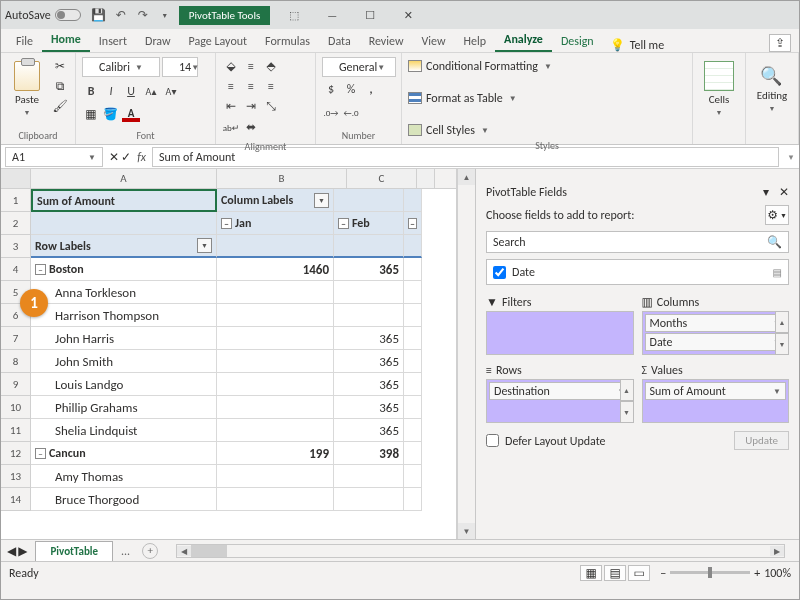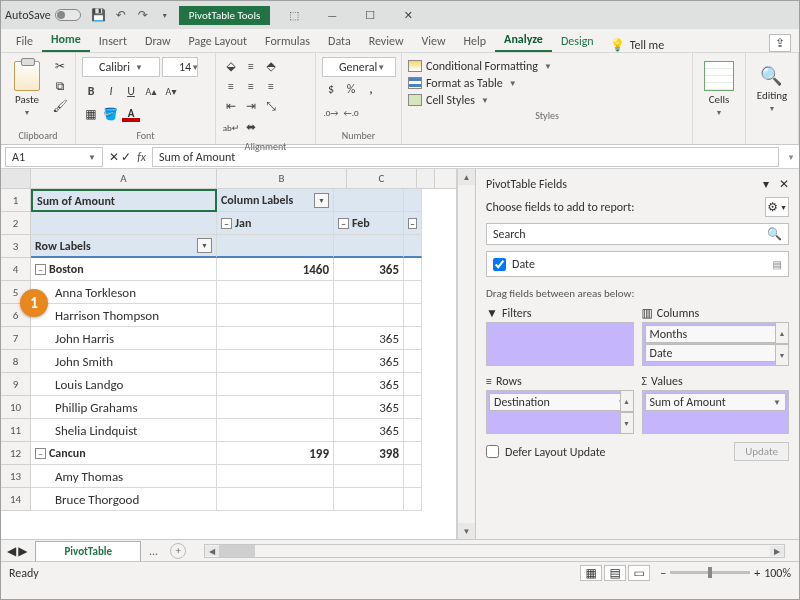--- a/index.html
+++ b/index.html
@@ -31,21 +31,21 @@
 .paste-ico::before{content:"";position:absolute;top:-4px;left:6px;width:12px;height:6px;border:1px solid #888;border-radius:2px;background:#ddd}
 .mini-col{display:flex;flex-direction:column;gap:2px;margin-left:2px}
 .mini-btn{width:18px;height:18px;display:flex;align-items:center;justify-content:center;border:1px solid transparent;font-size:11px;color:#555}
 .combo{height:20px;border:1px solid #c8c8c8;background:#fff;display:flex;align-items:center;padding:0 16px;font-size:11px;color:#333}
 .combo .arr{margin-left:auto;font-size:8px;color:#666}
 .font-row{display:flex;gap:2px;align-items:center;margin-bottom:2px}
 .fmtbtn{width:18px;height:18px;display:flex;align-items:center;justify-content:center;font-size:12px;color:#444}
 .fmtbtn.under{text-decoration:underline}
 .colorbar{width:18px;height:4px;margin-top:-2px}
 .align-grid{display:grid;grid-template-columns:repeat(3,18px);gap:2px}
-.styles-body{display:flex;flex-direction:column;gap:3px;padding-top:2px}
+.styles-body{display:flex;flex-direction:column;gap:18px;padding-top:2px}
 .style-item{display:flex;align-items:center;gap:4px;font-size:11px;color:#333}
 .style-ico{width:14px;height:12px;border:1px solid #888;background:#fff}
 .cells-ico{width:30px;height:30px;border:1px solid #6fa56f;background:repeating-linear-gradient(#fff,#fff 6px,#e3efe3 6px,#e3efe3 7px)}
 .namebox-row{height:24px;background:#fff;display:flex;align-items:center;border-bottom:1px solid #d0d0d0}
 .namebox{width:98px;height:20px;border:1px solid #c8c8c8;margin-left:4px;display:flex;align-items:center;padding:0 6px;font-size:11px}
 .fx-btns{display:flex;gap:2px;margin:0 6px;color:#888}
 .fx-lbl{font-style:italic;font-size:12px;margin-right:6px;color:#555}
 .fbar{flex:1;height:20px;border:1px solid #c8c8c8;background:#fff;display:flex;align-items:center;padding:0 6px;font-size:12px;margin-right:4px}
 .fbar-exp{width:16px;text-align:center;color:#888;font-size:9px}
 .workarea{display:flex;height:370px;background:#fff;position:relative}
@@ -63,21 +63,21 @@
 .pvhdr2{background:#dce6f1;font-weight:600;border-bottom:2px solid #4f81bd}
 .selcell{border:2px solid #217346!important;position:relative;z-index:2}
 .dropbtn{width:15px;height:15px;border:1px solid #888;background:#f8f8f8;display:inline-flex;align-items:center;justify-content:center;font-size:7px;color:#555;margin-left:auto}
 .expbtn{width:11px;height:11px;border:1px solid #888;display:inline-flex;align-items:center;justify-content:center;font-size:9px;line-height:1;margin-right:3px;background:#fff;color:#555}
 .bold{font-weight:700}
 .rt{justify-content:flex-end}
 .indent1{padding-left:24px}
 .annot{position:absolute;left:19px;top:120px;width:28px;height:28px;border-radius:50%;background:#e8871e;color:#fff;font-weight:700;font-size:15px;display:flex;align-items:center;justify-content:center;box-shadow:0 1px 3px rgba(0,0,0,.3);z-index:5}
 .vscroll{width:18px;border-left:1px solid #d0d0d0;background:#f3f2f1;position:relative}
 .vscroll .arr{height:16px;display:flex;align-items:center;justify-content:center;font-size:8px;color:#666;background:#e8e8e8}
-.field-pane{flex:1;background:#f3f2f1;display:flex;flex-direction:column;padding:8px 10px;border-left:1px solid #c8c8c8}
+.field-pane{flex:1;background:#f3f2f1;display:flex;flex-direction:column;padding:16px 10px;border-left:1px solid #c8c8c8}
 .fp-title{font-size:17px;color:#217346;font-weight:400;margin-bottom:6px;display:flex;align-items:center}
 .fp-close{margin-left:auto;color:#666;font-size:13px;display:flex;gap:10px}
 .fp-sub{font-size:11px;color:#555;margin-bottom:6px;display:flex;align-items:center}
 .fp-gear{margin-left:auto;width:24px;height:20px;border:1px solid #c0c0c0;background:#fdfdfd;display:flex;align-items:center;justify-content:center;font-size:10px}
 .fp-search{height:22px;border:1px solid #c0c0c0;background:#fff;display:flex;align-items:center;padding:0 6px;color:#888;font-size:11px;margin-bottom:6px}
 .fp-search .mag{margin-left:auto;color:#666}
 .fp-list{border:1px solid #c0c0c0;background:#fff;height:26px;display:flex;align-items:center;padding:0 6px;font-size:11px;margin-bottom:10px}
 .fp-list input{margin-right:6px}
 .fp-list .ico{margin-left:auto;font-size:10px;color:#888}
 .fp-drag{font-size:11px;color:#555;margin-bottom:6px}
@@ -85,21 +85,21 @@
 .fp-area-h{font-size:11px;color:#555;display:flex;align-items:center;gap:4px;margin-bottom:2px}
 .fp-box{border:1px solid #c0c0c0;background:#c4b5fd;min-height:44px;padding:2px;display:flex;flex-direction:column;gap:1px;position:relative}
 .fp-item{height:18px;border:1px solid #bcbcbc;background:#f8f8f8;display:flex;align-items:center;padding:0 4px;font-size:11px}
 .fp-item .arr{margin-left:auto;font-size:8px;color:#666}
 .fp-spin{position:absolute;right:-1px;top:-1px;bottom:-1px;width:14px;display:flex;flex-direction:column}
 .fp-spin div{flex:1;border:1px solid #bcbcbc;background:#f3f2f1;display:flex;align-items:center;justify-content:center;font-size:7px;color:#666}
 .fp-defer{display:flex;align-items:center;gap:6px;margin-top:8px;font-size:11px;color:#555}
 .fp-update{margin-left:auto;padding:2px 10px;border:1px solid #c8c8c8;background:#f0f0f0;color:#999;font-size:11px}
 .sheet-tabs{height:22px;background:#f3f2f1;display:flex;align-items:center;border-top:1px solid #c8c8c8;padding:0 6px}
 .st-nav{display:flex;gap:2px;color:#888;font-size:9px;margin-right:8px}
-.st-tab{padding:3px 28px;background:#fff;border:1px solid #aeaeae;border-bottom:none;font-size:11px;font-weight:600;color:#217346}
+.st-tab{padding:3px 14px;background:#fff;border:1px solid #aeaeae;border-bottom:none;font-size:11px;font-weight:600;color:#217346}
 .st-more{padding:0 8px;color:#666}
 .st-add{width:16px;height:16px;border:1px solid #bcbcbc;border-radius:8px;display:flex;align-items:center;justify-content:center;font-size:11px;color:#666;margin-left:4px}
 .hscroll{flex:1;margin:0 8px;height:14px;border:1px solid #c8c8c8;background:#f3f2f1;display:flex;align-items:center;position:relative}
 .hscroll .ha{width:14px;text-align:center;font-size:8px;color:#666;background:#e8e8e8}
 .hscroll .thumb{position:absolute;left:14px;width:36px;top:0;bottom:0;background:#cfcfcf}
 .status{height:22px;background:#f3f2f1;border-top:1px solid #c8c8c8;display:flex;align-items:center;padding:0 8px;font-size:11px;color:#555}
 .viewbtns{margin-left:auto;display:flex;gap:2px;align-items:center}
 .vb{width:22px;height:16px;border:1px solid #c0c0c0;display:flex;align-items:center;justify-content:center;font-size:9px;background:#fdfdfd}
 .zoom{display:flex;align-items:center;gap:4px;margin-left:10px}
 .slider{width:80px;height:3px;background:#c0c0c0;position:relative}
@@ -464,21 +464,20 @@
     </div>
     <div class="fp-search">
       <span>Search</span>
       <span class="mag">🔍</span>
     </div>
     <div class="fp-list">
       <input type="checkbox" checked="" style="">
       <span>Date</span>
       <span class="ico">▤</span>
     </div>
-    <div class="fp-drag">Drag fields between areas below:</div>
     <div class="fp-areas">
       <div>
         <div class="fp-area-h">
             <span>▼</span>
             <span>Filters</span>
           </div>
         <div class="fp-box"></div>
       </div>
       <div>
         <div class="fp-area-h">

